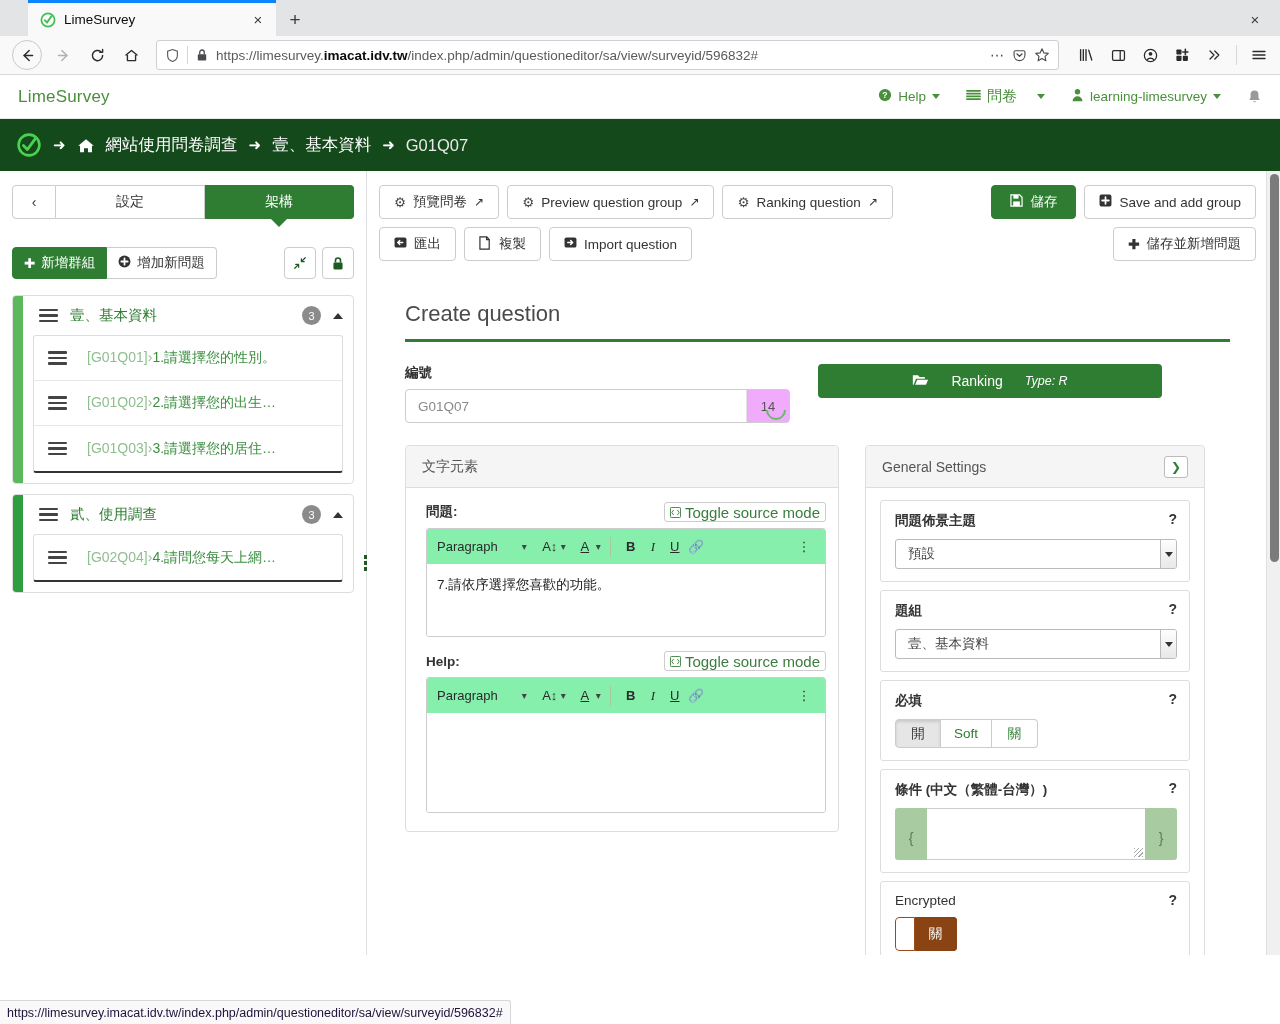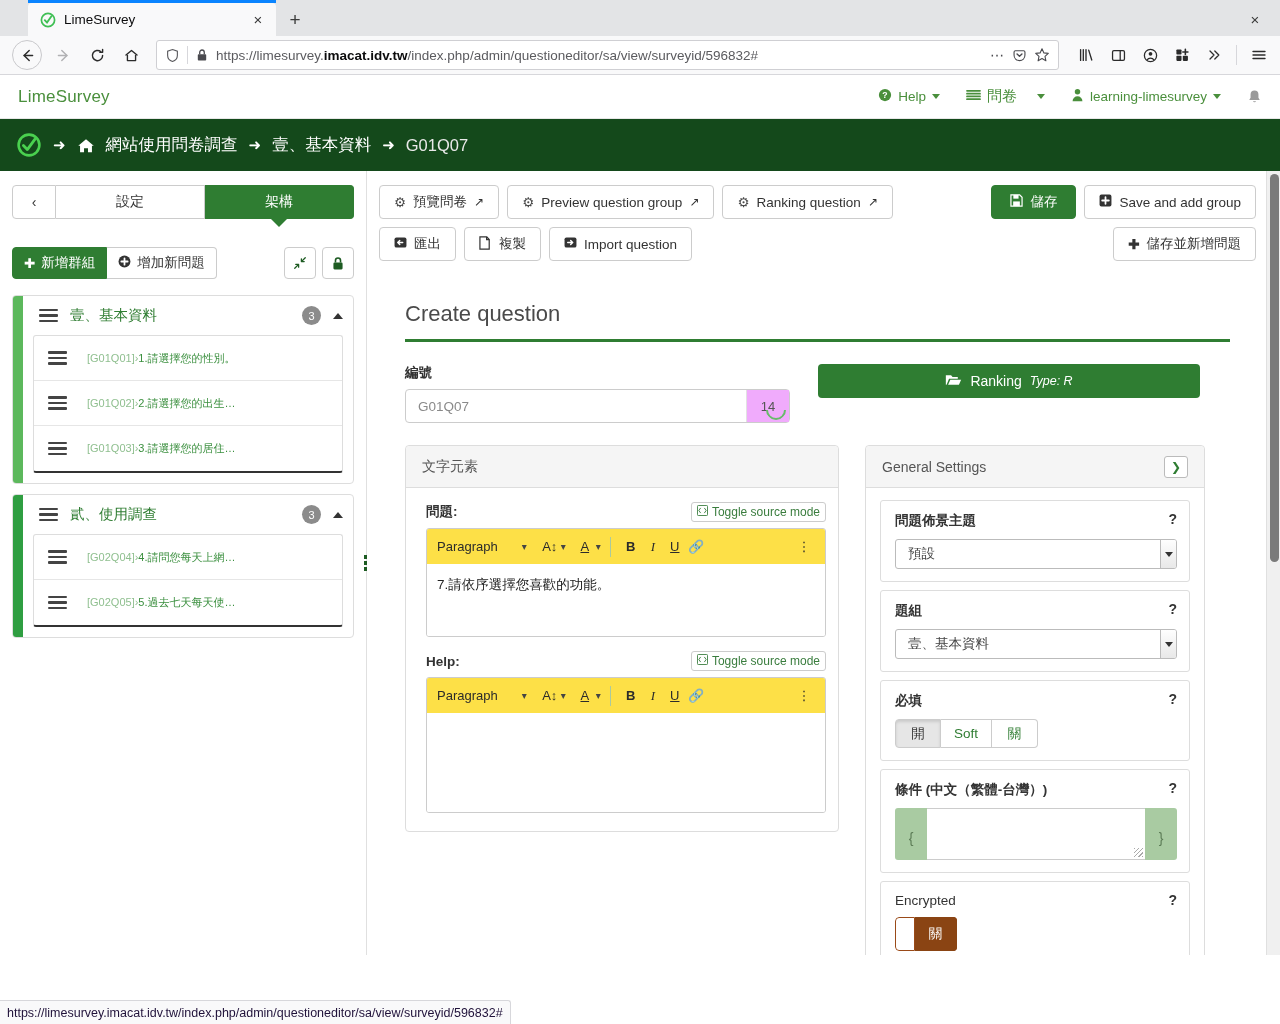--- a/index.html
+++ b/index.html
@@ -115,21 +115,21 @@
   .grip i{ display:block; height:2.6px; background:#444; margin:3.1px 0; border-radius:1px;}
   .group-name{ color:#2f7d32; font-size:14.5px; flex:1; }
   .badge{ background:#8b8b8b; color:#fff; border-radius:10px; font-size:11px;
           min-width:19px;height:19px; display:flex;align-items:center;justify-content:center; padding:0 5px;}
   .up-arrow{ width:0;height:0;border-left:5px solid transparent;border-right:5px solid transparent;
              border-bottom:6px solid #333;}
   .q-list{ margin:0 10px 10px 20px; border:1px solid #ddd; border-bottom:2px solid #333; border-radius:3px; background:#fff;}
   .q-row{ height:45px; display:flex;align-items:center; gap:20px; padding:0 14px;
           border-bottom:1px solid #e6e6e6;}
   .q-row:last-child{ border-bottom:none;}
-  .q-label{ font-size:11px; color:#3a8f3e; white-space:nowrap; overflow:hidden; text-overflow:ellipsis;}
+  .q-label{ font-size:14px; color:#3a8f3e; white-space:nowrap; overflow:hidden; text-overflow:ellipsis;}
   .q-label .code{ color:#8fbf8f; }
 
   #sidebar-resizer{ position:absolute; right:-6px; top:0; bottom:0; width:12px;
                     display:flex;align-items:center;justify-content:center;}
   #sidebar-resizer .dots i{ display:block;width:4px;height:4px;background:#1d5b22;margin:2px 0;}
 
   
   #main{ flex:1; position:relative; overflow:hidden; background:#fff;}
   #main-inner{ padding:14px 24px 0 12px; }
   #toolbar-rows{ display:flex; flex-direction:column; gap:8px; }
@@ -151,37 +151,37 @@
   .flabel{ font-size:13.5px; color:#333; font-weight:bold; margin-bottom:7px;}
   #code-input{ width:385px; height:34px; border:1px solid #ccc; border-radius:4px;
                display:flex;align-items:center; background:#fff;}
   #code-input .val{ flex:1; padding:0 12px; color:#8a8a8a; font-size:13.5px;}
   #code-counter{ width:43px;height:32px; background:#f0abfc; border-left:1px solid #e2e2e2;
                  display:flex;align-items:center;justify-content:center;
                  font-size:13px;color:#555; position:relative;}
   #code-counter:after{ content:""; position:absolute; right:3px; bottom:2px; width:16px;height:16px;
                  border:2px solid #67bb6a; border-top-color:transparent; border-right-color:transparent;
                  border-radius:50%; transform:rotate(-45deg);}
-  #qtype-btn{ width:382px;height:34px; background:#2f7d32; color:#fff; border-radius:4px;
-              display:flex;align-items:center;justify-content:center;gap:8px;font-size:14px;}
+  #qtype-btn{ width:344px;height:34px; background:#2f7d32; color:#fff; border-radius:4px;
+              display:flex;align-items:center;justify-content:center;gap:22px;font-size:14px;}
 
   #panels{ display:flex; gap:26px; margin:22px 26px 0 26px; align-items:flex-start;}
   .panel{ border:1px solid #ddd; border-radius:4px; background:#fff;}
   .panel-head{ height:42px; background:#f5f5f5; border-bottom:1px solid #ddd;
                display:flex;align-items:center; padding:0 16px; font-size:14px;color:#555;
                border-radius:4px 4px 0 0;}
   #text-panel{ width:434px; }
   #text-panel .panel-body{ padding:14px 12px 18px 20px;}
   .ed-label-row{ display:flex;align-items:center; margin-bottom:6px;}
   .ed-label{ font-size:13.5px;color:#333;font-weight:bold; }
   .toggle-src{ margin-left:auto; border:1px solid #ccc;border-radius:3px;background:#fff;
                height:20px;display:inline-flex;align-items:center;gap:4px;padding:0 5px;
-               font-size:12px; color:#3a7d3e;}
+               font-size:15px; color:#3a7d3e;}
   .editor{ border:1px solid #ccc; border-radius:3px; overflow:hidden; background:#fff;}
-  .ed-toolbar{ height:35px; background:#fde047; display:flex;align-items:center;
+  .ed-toolbar{ height:35px; background:#86efac; display:flex;align-items:center;
                padding:0 10px; gap:0; font-size:13px;color:#2b2b2b;}
   .ed-toolbar .sel{ display:flex;align-items:center;gap:24px; }
   .ed-toolbar .chev{ font-size:10px;color:#444;}
   .ed-sep{ width:1px;height:20px;background:#a9c9a0; margin:0 9px;}
   .ed-btn{ width:22px;text-align:center; }
   .ed-more{ margin-left:auto; width:22px;text-align:center; letter-spacing:0; }
   .ed-area{ background:#fff; padding:12px 10px; font-size:13.5px; color:#222;}
   #q-editor .ed-area{ height:72px;}
   #help-editor .ed-area{ height:99px;}
 
@@ -521,28 +521,20 @@
         </div>
         <div class="q-list">
           <div class="q-row">
             <span class="grip">
                 <i></i>
                 <i></i>
                 <i></i>
               </span>
             <span class="q-label"><span class="code">[G02Q04]›</span><span>4.請問您每天上網…</span></span>
           </div>
-          <div class="q-row">
-            <span class="grip">
-                <i></i>
-                <i></i>
-                <i></i>
-              </span>
-            <span class="q-label"><span class="code">[G02Q05]›</span><span>5.過去七天每天使…</span></span>
-          </div>
         </div>
       </div>
 
     </div>
 
     <div id="sidebar-resizer">
       <span class="dots">
           <i></i>
           <i></i>
           <i></i>

